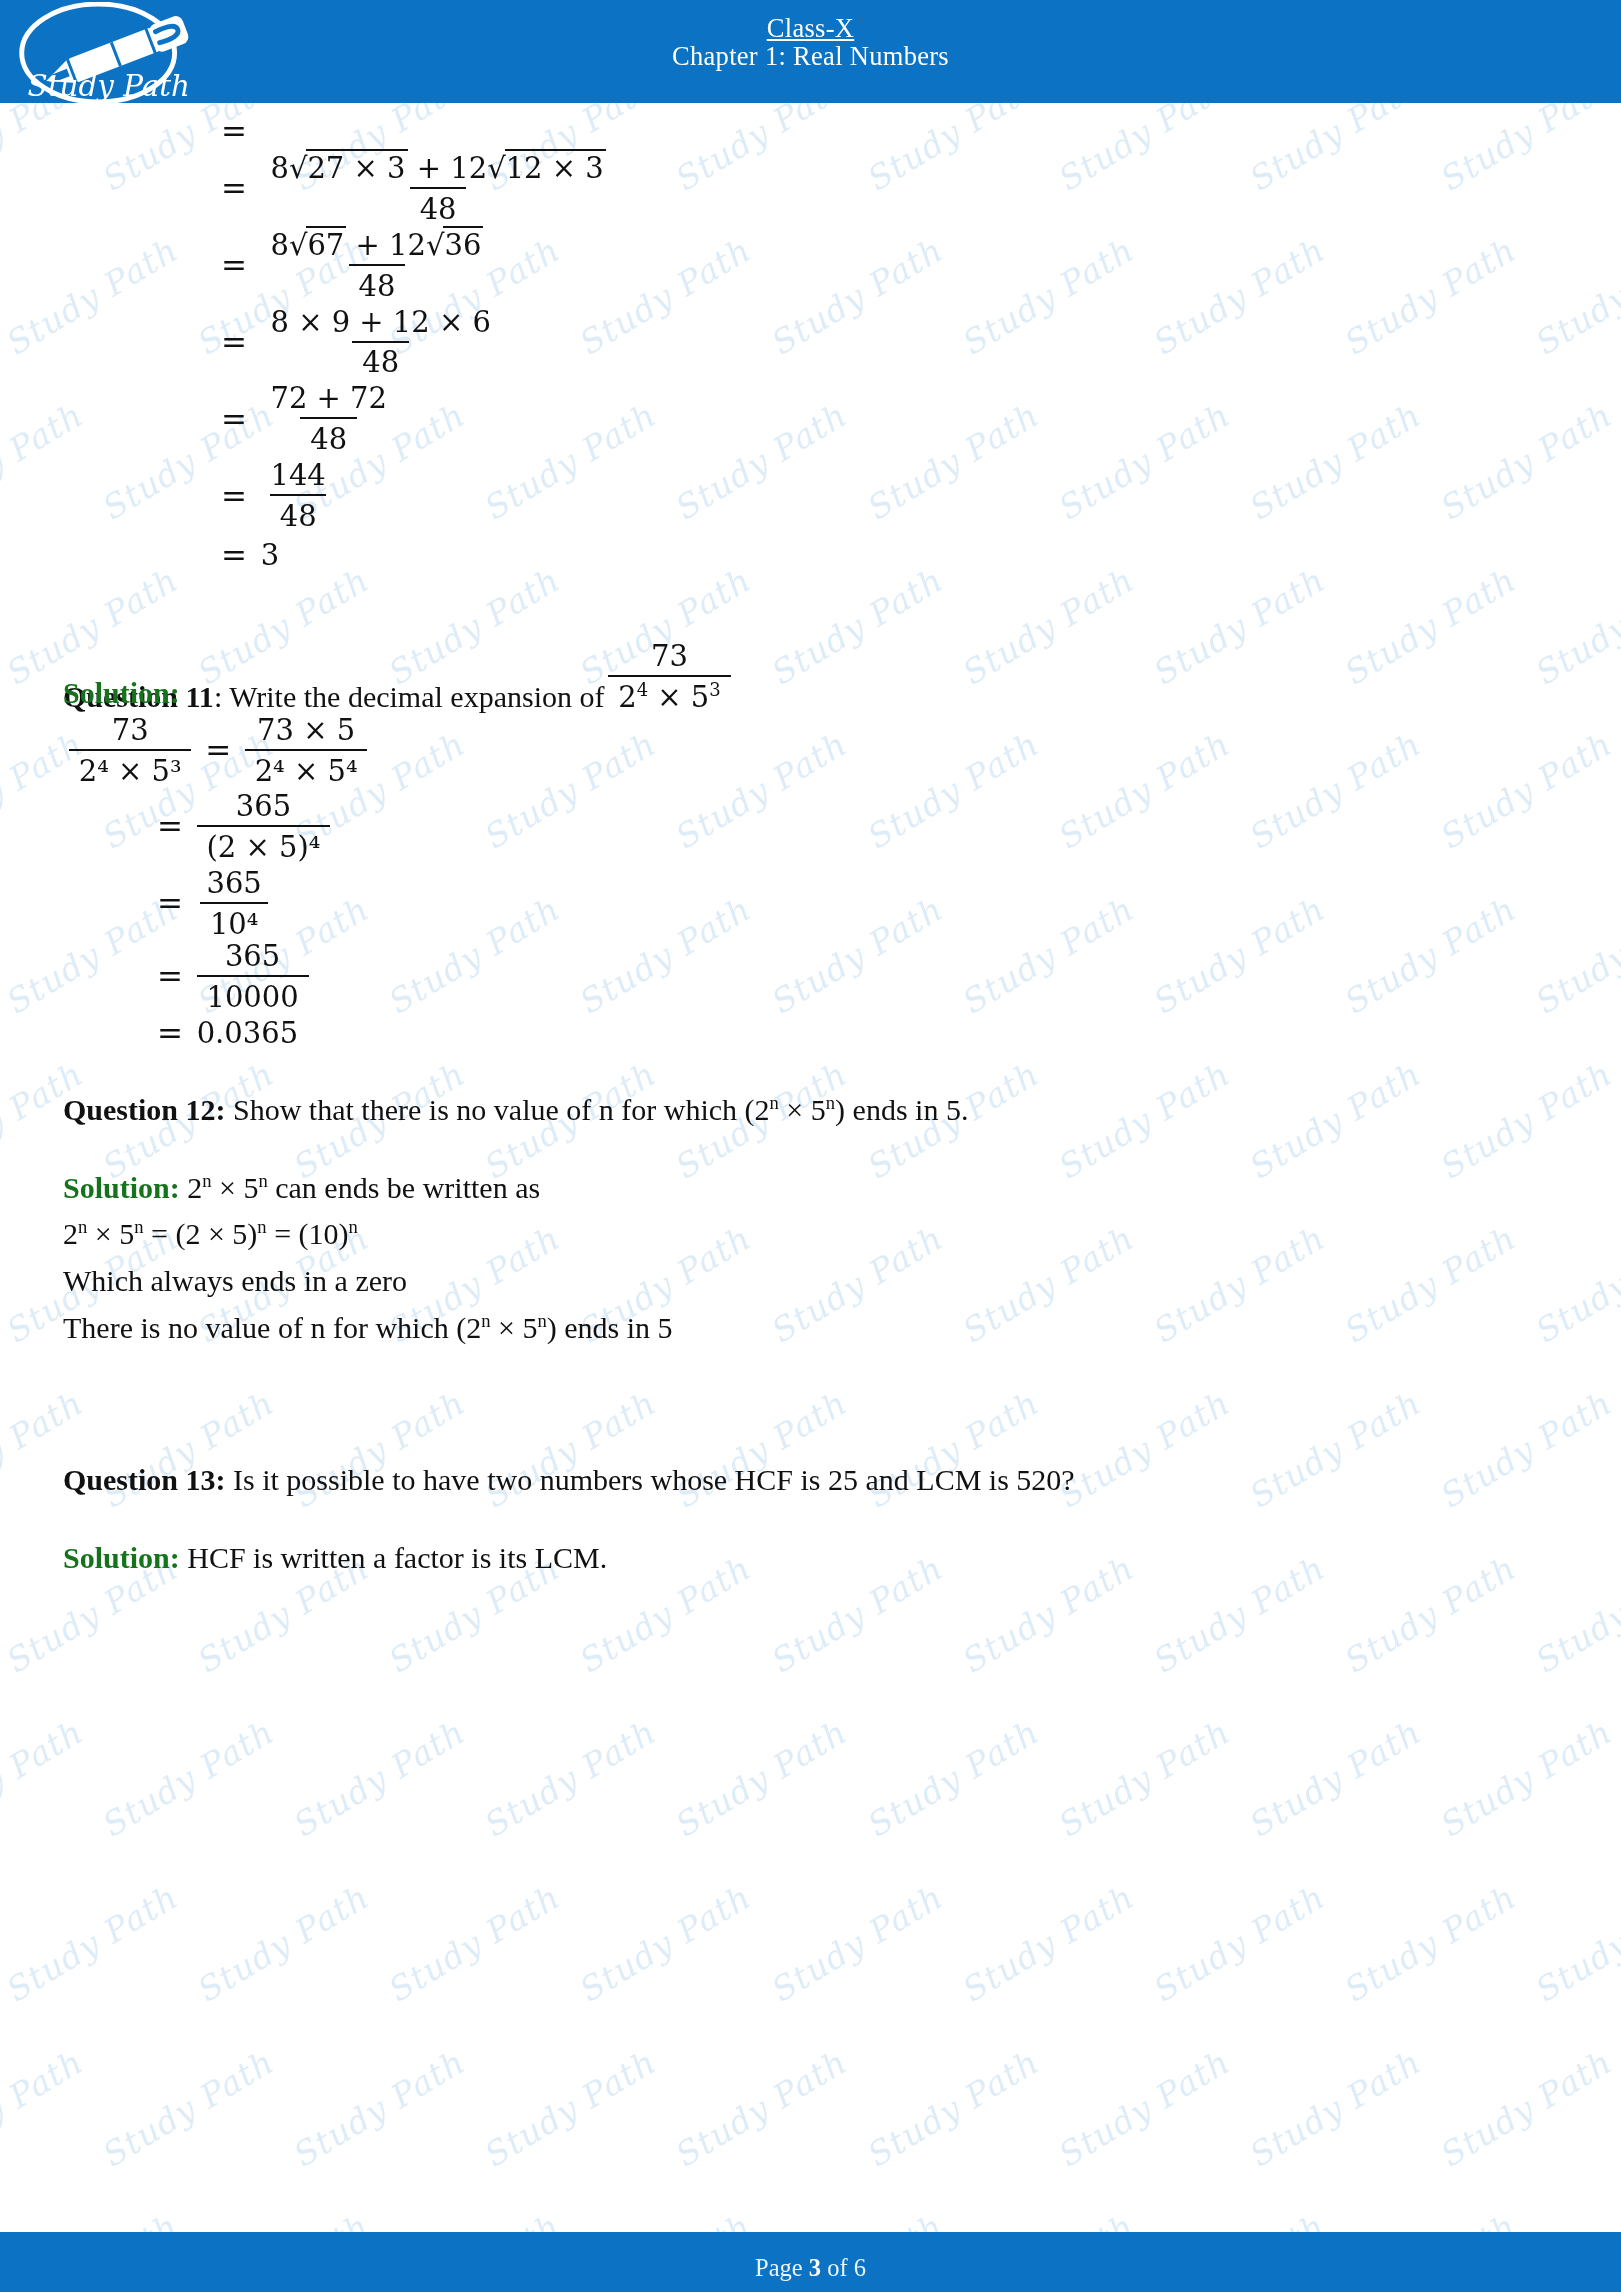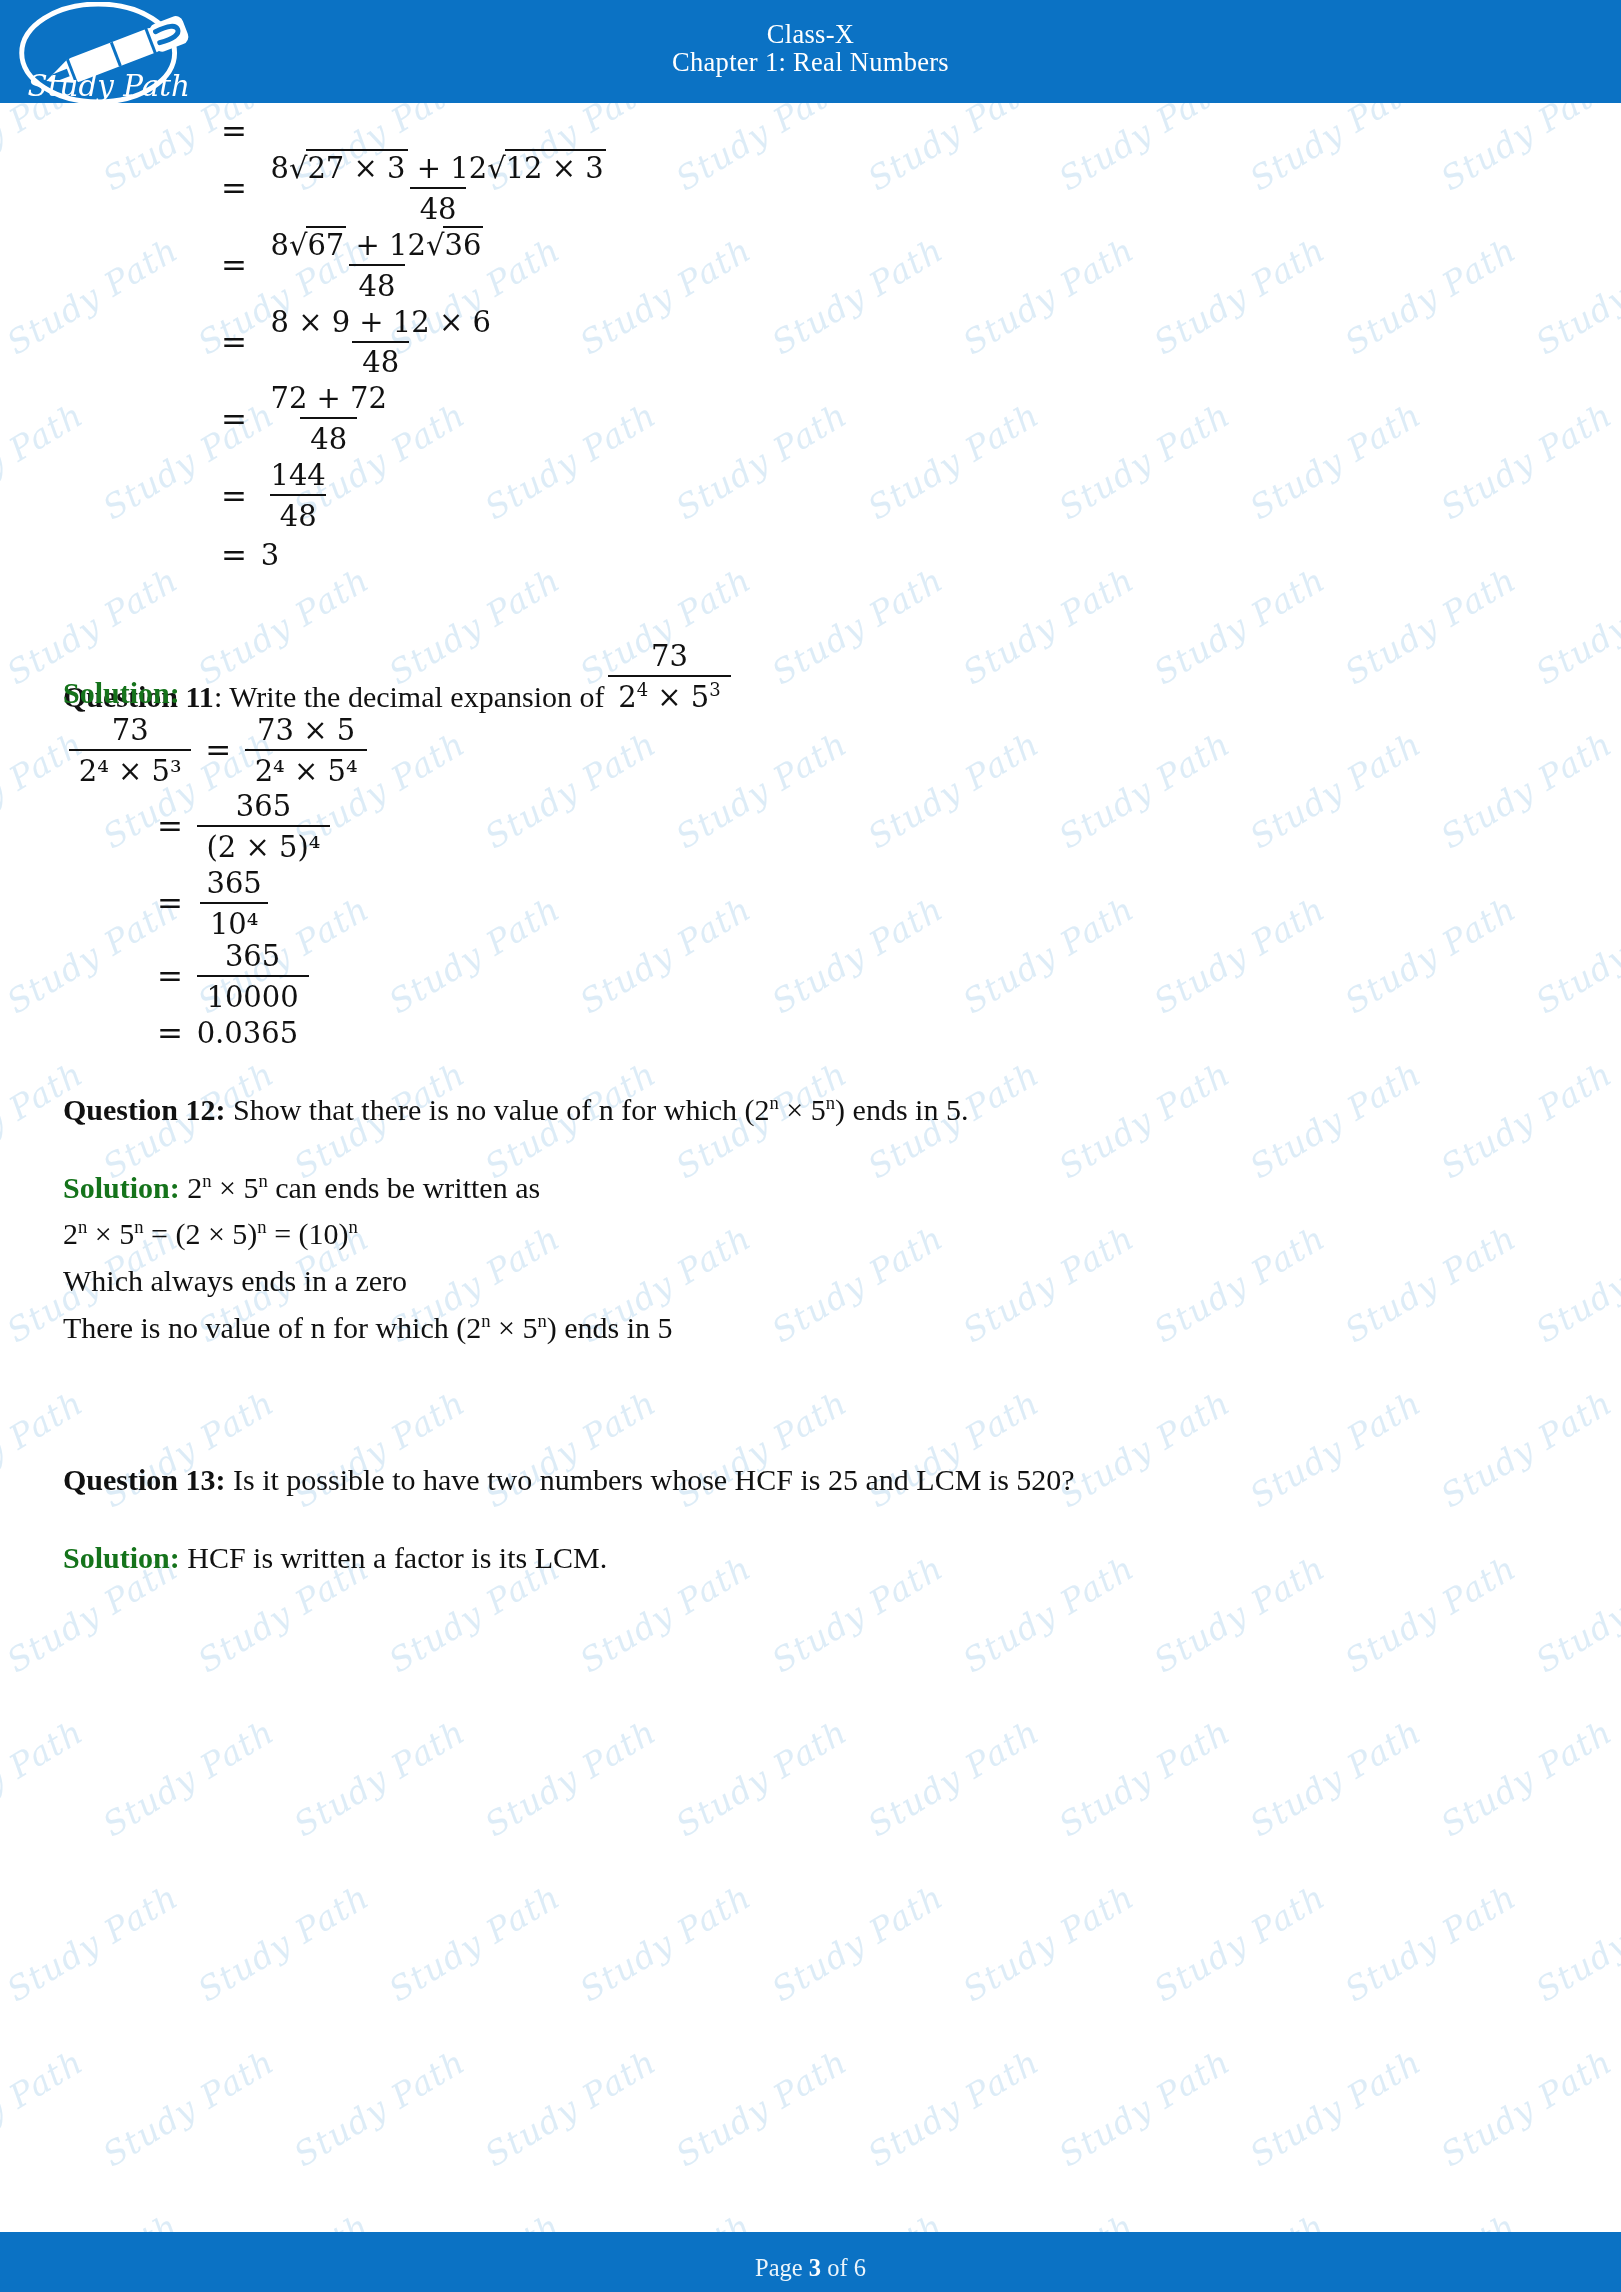--- a/index.html
+++ b/index.html
@@ -55,21 +55,21 @@
     text-align: center;
     color: #ffffff;
     font-family: "Liberation Serif", "DejaVu Serif", serif;
   }
   .header-line {
     display: block;
     line-height: 1.06;
     font-size: 26.5px;
     letter-spacing: 0.3px;
   }
-  .header-line.l1 { padding-top: 20px; }
+  .header-line.l1 { padding-top: 14px; text-decoration: underline; }
 
   .logo {
     position: absolute;
     left: 7.8px;
     top: 2px;
     width: 196px;
     height: 101px;
   }
 
   

